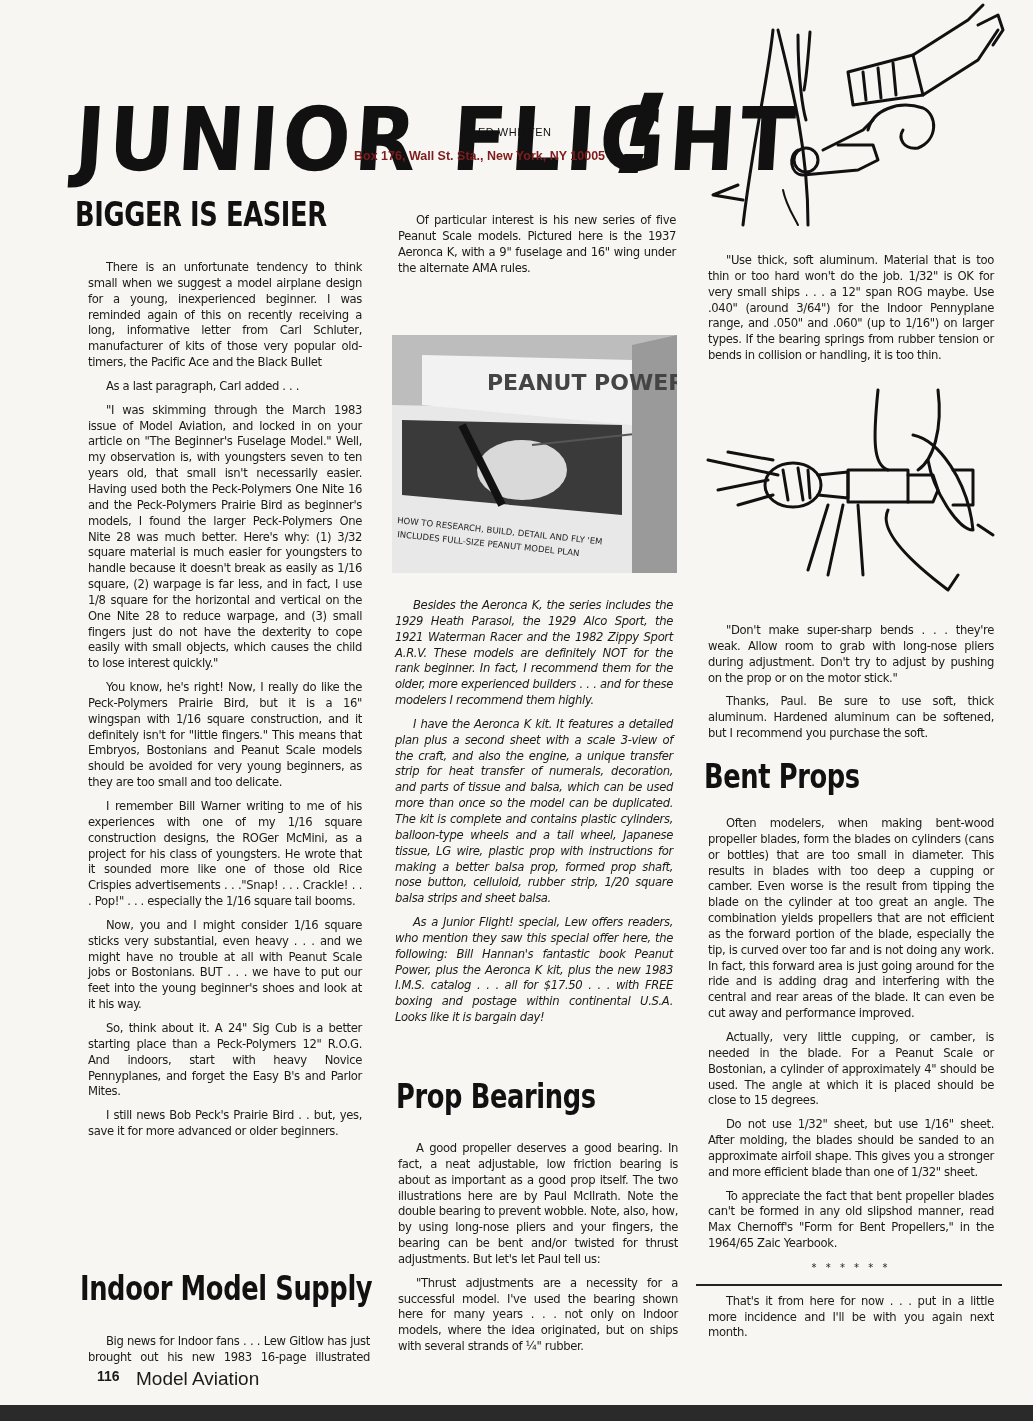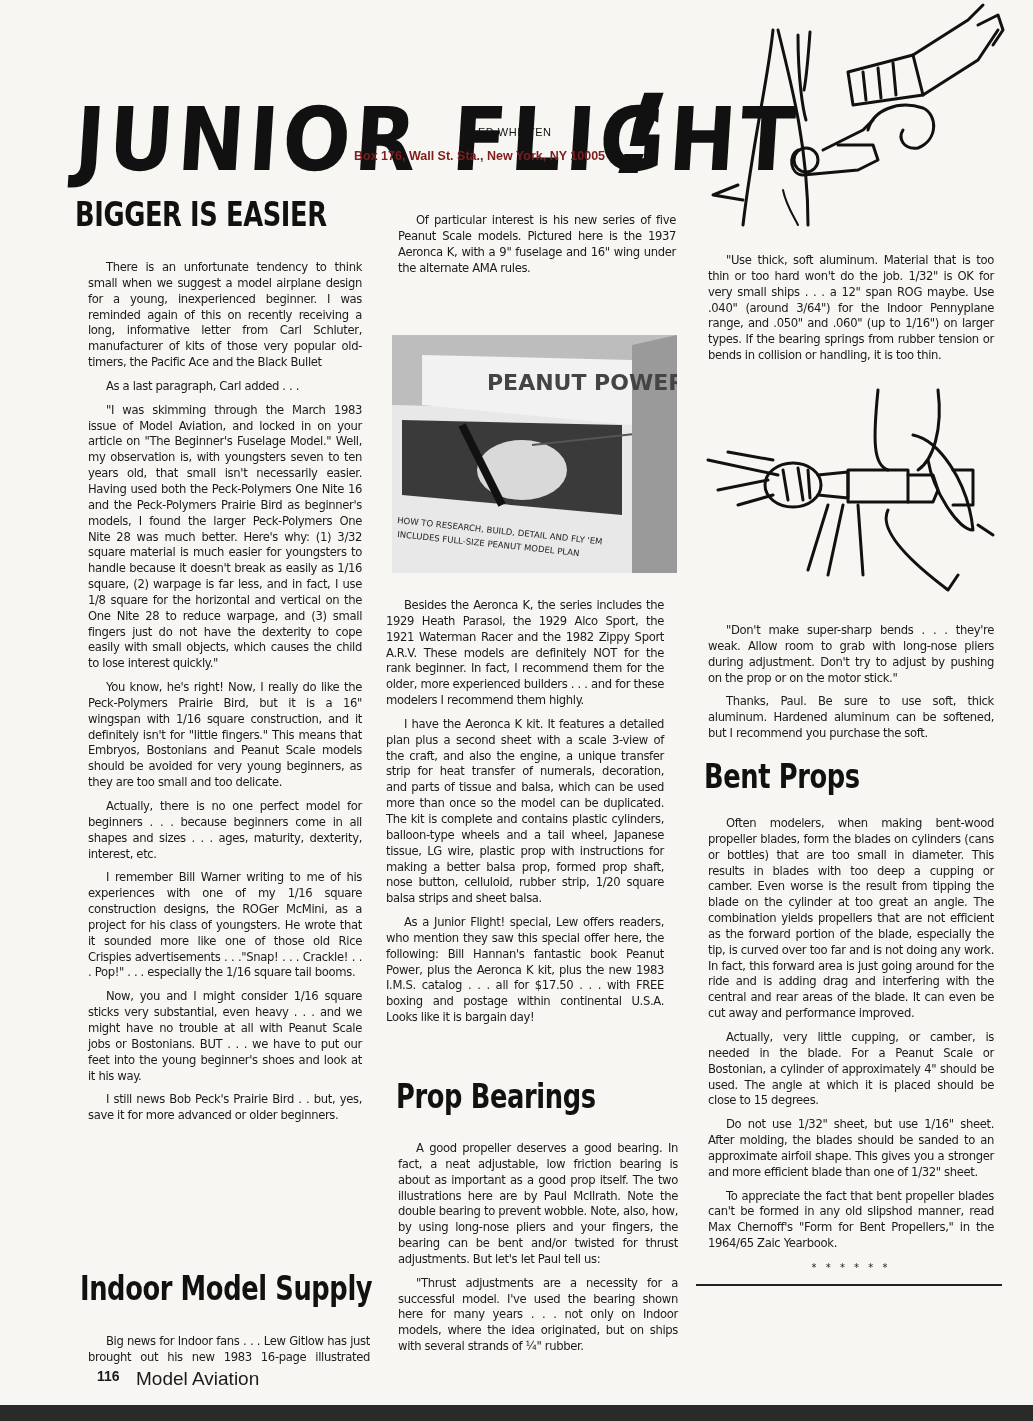--- a/index.html
+++ b/index.html
@@ -49,21 +49,21 @@
     font-size: 33px; line-height: 1; color: #111;
     transform: scaleX(0.78); transform-origin: left center;
     letter-spacing: -0.5px; white-space: nowrap;
   }
   .h-bigger { position: absolute; left: 75px; top: 198px; }
   .h-indoor { position: absolute; left: 80px; top: 1272px; }
   .h-prop { position: absolute; left: 396px; top: 1080px; }
   .h-bent { position: absolute; left: 704px; top: 760px; }
   .col1b { left: 80px; top: 1326px; width: 298px; }
   .col2a { top: 205px; }
-  .col2b { left: 378px; top: 590px; width: 294px; }
+  .col2b { left: 387px; top: 590px; width: 294px; font-style: italic; }
   .col2c { left: 390px; top: 1133px; width: 296px; }
   .col3a { left: 700px; top: 245px; width: 302px; }
   .col3b { left: 700px; top: 615px; width: 302px; }
   .col3c { left: 700px; top: 808px; width: 302px; }
   .stars { text-align: center !important; text-indent: 0 !important; letter-spacing: 3px; font-size: 10px; }
   .rule { height: 2px; background: #222; margin: 5px 0 8px -4px; width: 306px; }
   .photo {
     position: absolute; left: 392px; top: 335px; width: 285px; height: 238px;
     background: #8b5cf6; overflow: hidden;
   }
@@ -114,23 +114,23 @@
     </g>
   </svg>
 
   <h2 class="section h-bigger">BIGGER IS EASIER</h2>
 
   <div class="col col1">
     <p>There is an unfortunate tendency to think small when we suggest a model airplane design for a young, inexperienced beginner. I was reminded again of this on recently receiving a long, informative letter from Carl Schluter, manufacturer of kits of those very popular old-timers, the Pacific Ace and the Black Bullet</p>
     <p>As a last paragraph, Carl added . . .</p>
     <p>"I was skimming through the March 1983 issue of Model Aviation, and locked in on your article on "The Beginner's Fuselage Model." Well, my observation is, with youngsters seven to ten years old, that small isn't necessarily easier. Having used both the Peck-Polymers One Nite 16 and the Peck-Polymers Prairie Bird as beginner's models, I found the larger Peck-Polymers One Nite 28 was much better. Here's why: (1) 3/32 square material is much easier for youngsters to handle because it doesn't break as easily as 1/16 square, (2) warpage is far less, and in fact, I use 1/8 square for the horizontal and vertical on the One Nite 28 to reduce warpage, and (3) small fingers just do not have the dexterity to cope easily with small objects, which causes the child to lose interest quickly."</p>
     <p>You know, he's right! Now, I really do like the Peck-Polymers Prairie Bird, but it is a 16" wingspan with 1/16 square construction, and it definitely isn't for "little fingers." This means that Embryos, Bostonians and Peanut Scale models should be avoided for very young beginners, as they are too small and too delicate.</p>
-    <p>Actually, there is no one perfect model for beginners . . . because beginners come in all shapes and sizes . . . ages, maturity, dexterity, interest, etc.</p>
     <p>I remember Bill Warner writing to me of his experiences with one of my 1/16 square construction designs, the ROGer McMini, as a project for his class of youngsters. He wrote that it sounded more like one of those old Rice Crispies advertisements . . ."Snap! . . . Crackle! . . . Pop!" . . . especially the 1/16 square tail booms.</p>
     <p>Now, you and I might consider 1/16 square sticks very substantial, even heavy . . . and we might have no trouble at all with Peanut Scale jobs or Bostonians. BUT . . . we have to put our feet into the young beginner's shoes and look at it his way.</p>
+    <p>So, think about it. A 24" Sig Cub is a better starting place than a Peck-Polymers 12" R.O.G. And indoors, start with heavy Novice Pennyplanes, and forget the Easy B's and Parlor Mites.</p>
     <p>I still news Bob Peck's Prairie Bird . . but, yes, save it for more advanced or older beginners.</p>
   </div>
 
   <h2 class="section h-indoor">Indoor Model Supply</h2>
   <div class="col col1b">
     <p style="height:32px;overflow:hidden">Big news for Indoor fans . . . Lew Gitlow has just brought out his new 1983 16-page illustrated catalog. It is a world of information. Send $1.50 for it to: Indoor Model Supply, Box C, Garberville, CA 95440-0039.</p>
   </div>
 
   <div class="col col2 col2a">
 
@@ -196,18 +196,19 @@
   </div>
 
   <h2 class="section h-bent">Bent Props</h2>
   <div class="col col3c">
     <p>Often modelers, when making bent-wood propeller blades, form the blades on cylinders (cans or bottles) that are too small in diameter. This results in blades with too deep a cupping or camber. Even worse is the result from tipping the blade on the cylinder at too great an angle. The combination yields propellers that are not efficient as the forward portion of the blade, especially the tip, is curved over too far and is not doing any work. In fact, this forward area is just going around for the ride and is adding drag and interfering with the central and rear areas of the blade. It can even be cut away and performance improved.</p>
     <p>Actually, very little cupping, or camber, is needed in the blade. For a Peanut Scale or Bostonian, a cylinder of approximately 4" should be used. The angle at which it is placed should be close to 15 degrees.</p>
     <p>Do not use 1/32" sheet, but use 1/16" sheet. After molding, the blades should be sanded to an approximate airfoil shape. This gives you a stronger and more efficient blade than one of 1/32" sheet.</p>
     <p>To appreciate the fact that bent propeller blades can't be formed in any old slipshod manner, read Max Chernoff's "Form for Bent Propellers," in the 1964/65 Zaic Yearbook.</p>
     <p class="stars">* * * * * *</p>
     <div class="rule"></div>
+    <p>That's it from here for now . . . put in a little more incidence and I'll be with you again next month.</p>
   </div>
 
   <div class="footer-num">116</div>
   <div class="footer-mag">Model Aviation</div>
   <div class="bottom-band"></div>
 </div>
 
 </body></html>

